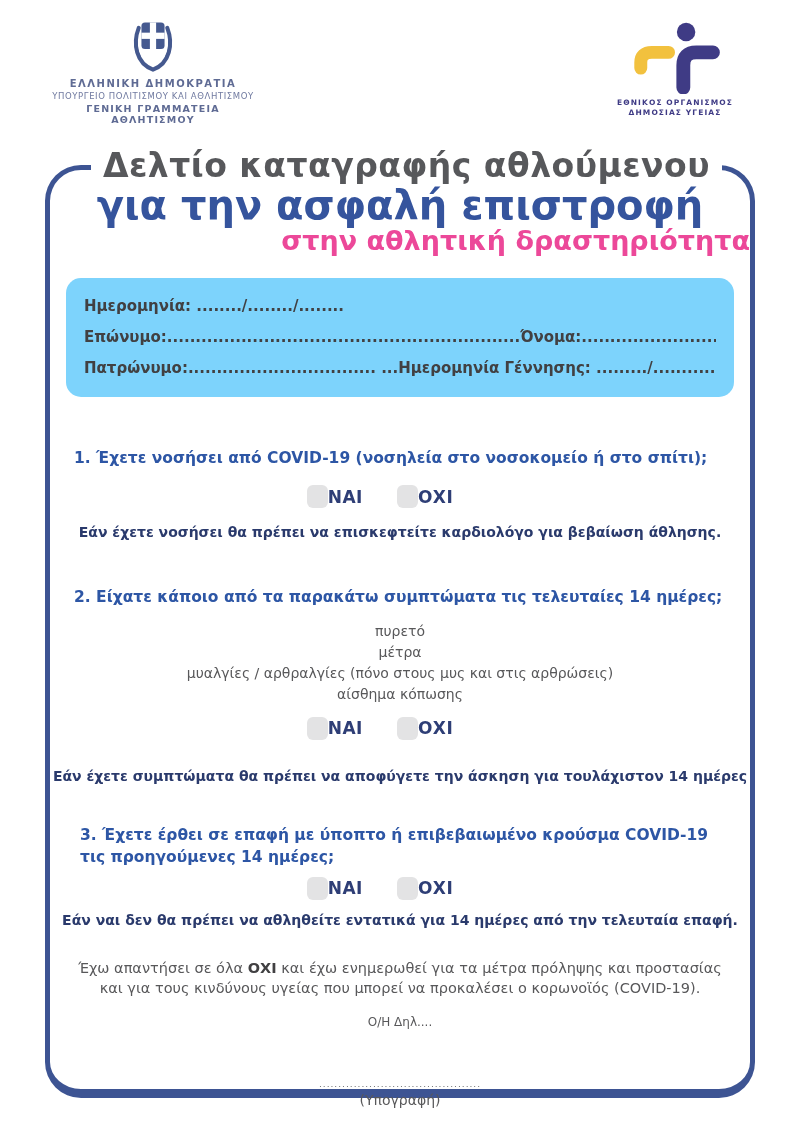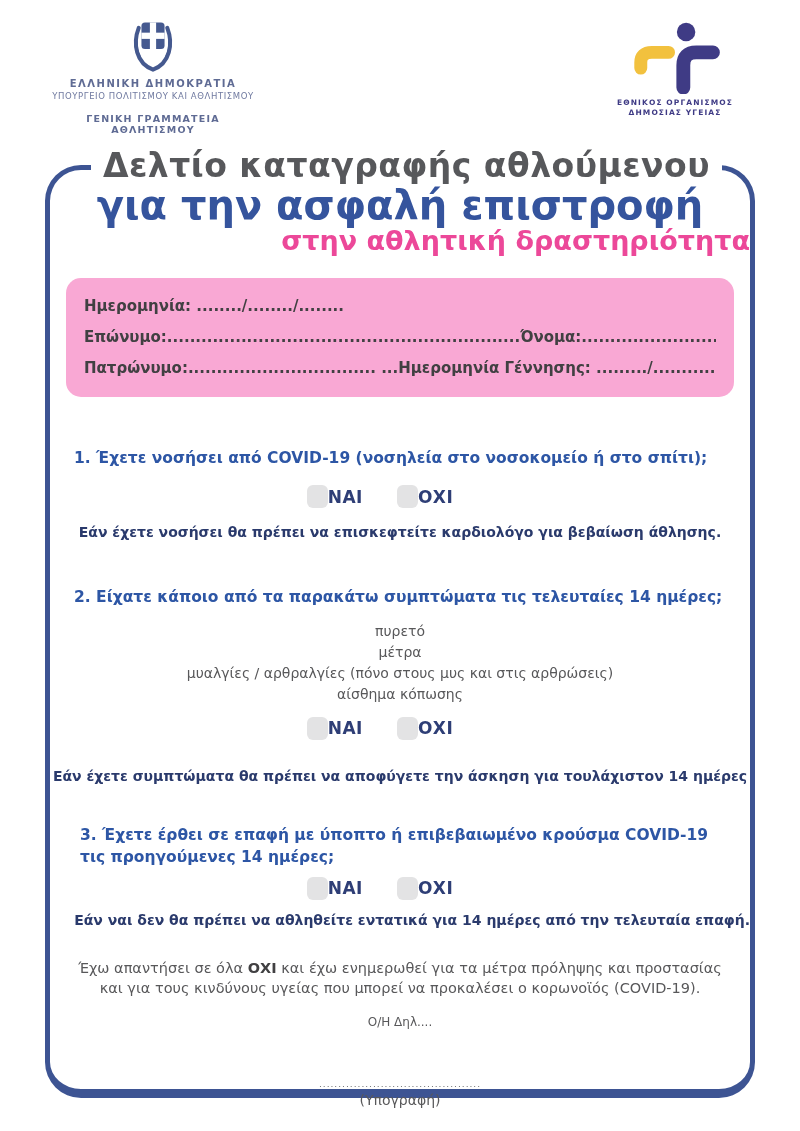--- a/index.html
+++ b/index.html
@@ -7,21 +7,21 @@
   .page {
     position:relative; width:800px; height:1131px; background:#ffffff;
     font-family:"DejaVu Sans", sans-serif; overflow:hidden;
   }
 
   
   .gov-block { position:absolute; left:48px; top:10px; width:210px; text-align:center; }
   .gov-block svg { display:block; margin:0 auto 4px; }
   .gov-l1 { font-size:10px; font-weight:bold; letter-spacing:1.5px; color:#5f6b94; }
   .gov-l2 { font-size:8.5px; letter-spacing:0.6px; color:#707aa0; margin-top:2px; }
-  .gov-l3 { font-size:9.5px; font-weight:bold; letter-spacing:1.2px; color:#5f6b94; margin-top:12px; }
+  .gov-l3 { font-size:9.5px; font-weight:bold; letter-spacing:1.2px; color:#5f6b94; margin-top:2px; }
 
   .eody-block { position:absolute; right:40px; top:20px; width:170px; text-align:center; }
   .eody-block svg { display:block; margin:0 auto 4px; }
   .eody-l1, .eody-l2 { font-size:7.5px; font-weight:bold; letter-spacing:1.1px; color:#3f3b85; }
   .eody-l2 { margin-top:1px; }
 
   
   .card {
     position:absolute; left:45px; right:45px; top:165px; bottom:33px;
     border:5px solid #3d5493; border-bottom-width:9px; border-radius:36px;
@@ -29,21 +29,21 @@
   .title1-wrap { position:absolute; top:-24px; left:13px; right:0; text-align:center; }
   .title1 {
     display:inline-block; background:#ffffff; padding:0 12px;
     font-size:33px; font-weight:bold; color:#57585b; letter-spacing:0.5px;
   }
   .title2 { margin-top:14px; text-align:center; font-size:40px; font-weight:bold; color:#35549d; line-height:1.05; }
   .title3 { text-align:right; font-size:27px; font-weight:bold; color:#ec4899; line-height:1.1; }
 
   
   .fields-box {
-    width:668px; margin:22px auto 0; background:#f9a8d4; border-radius:15px;
+    width:668px; margin:22px auto 0; background:#7dd3fc; border-radius:15px;
     padding:13px 18px; 
   }
   .field-row {
     font-size:15px; font-weight:bold; color:#414042; line-height:31px;
     white-space:nowrap; overflow:hidden;
   }
 
   
   .question {
     margin:0 24px; font-size:15.5px; font-weight:bold; color:#2d56a5; line-height:1.45;
@@ -54,21 +54,21 @@
   .symptoms { margin-top:12px; text-align:center; }
   .symptom { font-size:14px; color:#58585a; line-height:21px; }
   .choices { display:flex; justify-content:center; gap:34px; margin-top:16px; transform:translateX(-20px); }
   .q2 .choices { margin-top:12px; }
   .q3 .choices { margin-top:8px; }
   .choice { display:flex; align-items:center; gap:0; }
   .checkbox { width:21px; height:23px; background:#e3e3e4; border-radius:6px; }
   .choice-label { font-size:17px; font-weight:bold; color:#2e3e76; letter-spacing:0.5px; }
   .note { margin-top:16px; text-align:center; font-size:14px; font-weight:bold; color:#2a3a6c; }
   .q2 .note { margin-top:28px; }
-  .q3 .note { margin-top:12px;text-align:right; }
+  .q3 .note { margin-top:12px; }
 
   
   .declaration {
     margin:30px auto 0; max-width:660px; text-align:center;
     font-size:14.5px; color:#58585a; line-height:1.4;
   }
   .declaration b { color:#414042; }
   .declarant { margin-top:17px; text-align:center; font-size:12px; color:#58585a; }
   .sig-block { margin-top:50px; text-align:center; }
   .sig-dots { font-size:9px; letter-spacing:1px; color:#6d6e70; }

